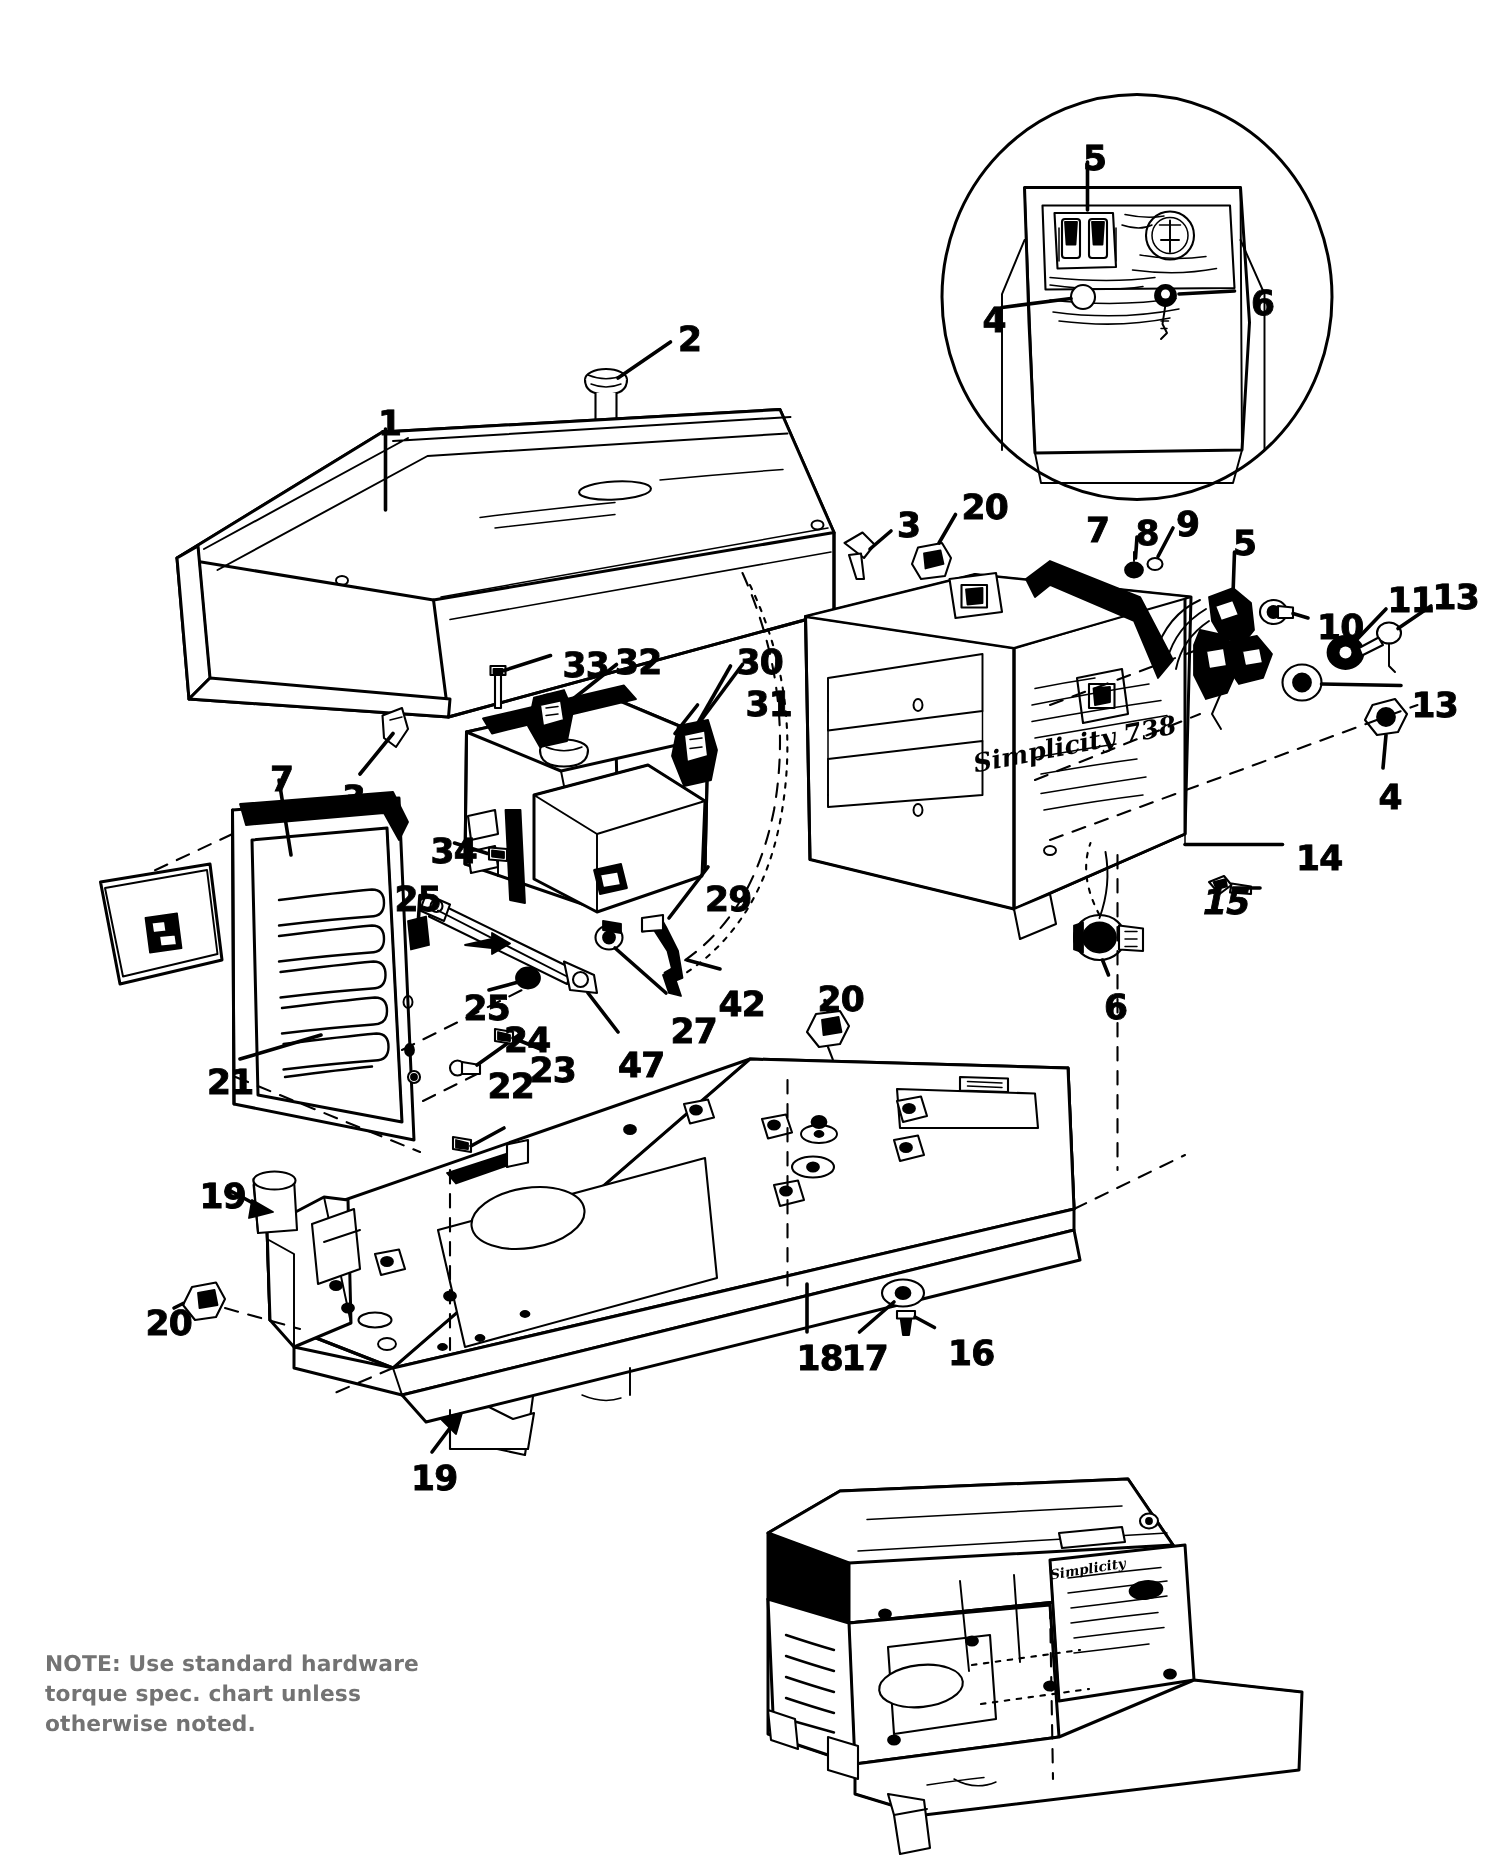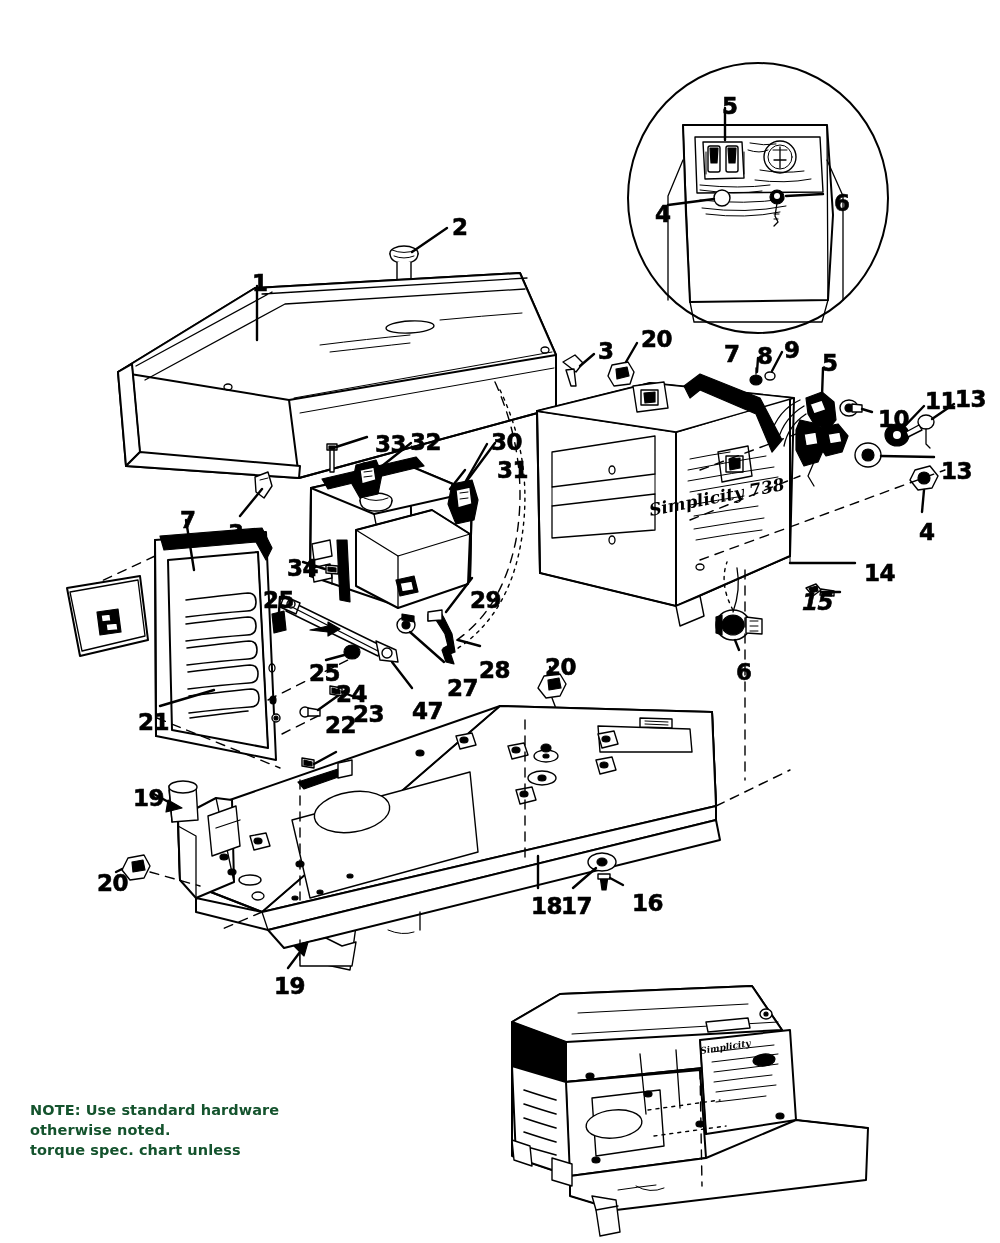--- a/index.html
+++ b/index.html
@@ -35,21 +35,21 @@
   }
   #note{
     position:absolute;
     left:30px;
     top:1100px;
     width:300px;
     font-family:"DejaVu Sans", sans-serif;
     font-size:14.5px;
     font-weight:bold;
     line-height:1.38;
-    color:#14532d;
+    color:#737373;
     letter-spacing:0.1px;
   }
   .logo{
     position:absolute;
     font-family:"DejaVu Serif", serif;
     font-style:italic;
     font-weight:bold;
     color:#000;
     white-space:nowrap;
     user-select:none;
@@ -629,37 +629,37 @@
   <div class="callout" style="left:470px;top:589px;">29</div>
   <div class="callout" style="left:180px;top:509px;">7</div>
   <div class="callout" style="left:138px;top:711px;">21</div>
   <div class="callout" style="left:263px;top:589px;">25</div>
   <div class="callout" style="left:309px;top:662px;">25</div>
   <div class="callout" style="left:336px;top:683px;">24</div>
   <div class="callout" style="left:353px;top:703px;">23</div>
   <div class="callout" style="left:325px;top:714px;">22</div>
   <div class="callout" style="left:412px;top:700px;">47</div>
   <div class="callout" style="left:447px;top:677px;">27</div>
-  <div class="callout" style="left:479px;top:659px;">28</div>
+  <div class="callout" style="left:479px;top:659px;">42</div>
   <div class="callout" style="left:545px;top:656px;">20</div>
   <div class="callout" style="left:864px;top:562px;">14</div>
   <div class="callout" style="left:802px;top:591px;font-style:italic;">15</div>
   <div class="callout" style="left:736px;top:661px;">6</div>
   <div class="callout" style="left:133px;top:787px;">19</div>
   <div class="callout" style="left:97px;top:872px;">20</div>
   <div class="callout" style="left:531px;top:895px;text-align:center;">18</div>
   <div class="callout" style="left:561px;top:895px;">17</div>
   <div class="callout" style="left:632px;top:892px;">16</div>
   <div class="callout" style="left:274px;top:975px;">19</div>
   <div class="callout" style="left:722px;top:95px;">5</div>
   <div class="callout" style="left:655px;top:203px;">4</div>
   <div class="callout" style="left:834px;top:192px;">6</div>
 
   <div class="logo" style="left:648px;top:487px;font-size:17px;transform:rotate(-11deg);">Simplicity 738</div>
   <div class="logo" style="left:700px;top:1042px;font-size:9px;transform:rotate(-9deg);">Simplicity</div>
 
   <div id="note">
     <div>NOTE:  Use standard hardware</div>
+    <div>torque spec. chart unless</div>
     <div>otherwise noted.</div>
-    <div>torque spec. chart unless</div>
   </div>
 
 </div>
 
 </body></html>

